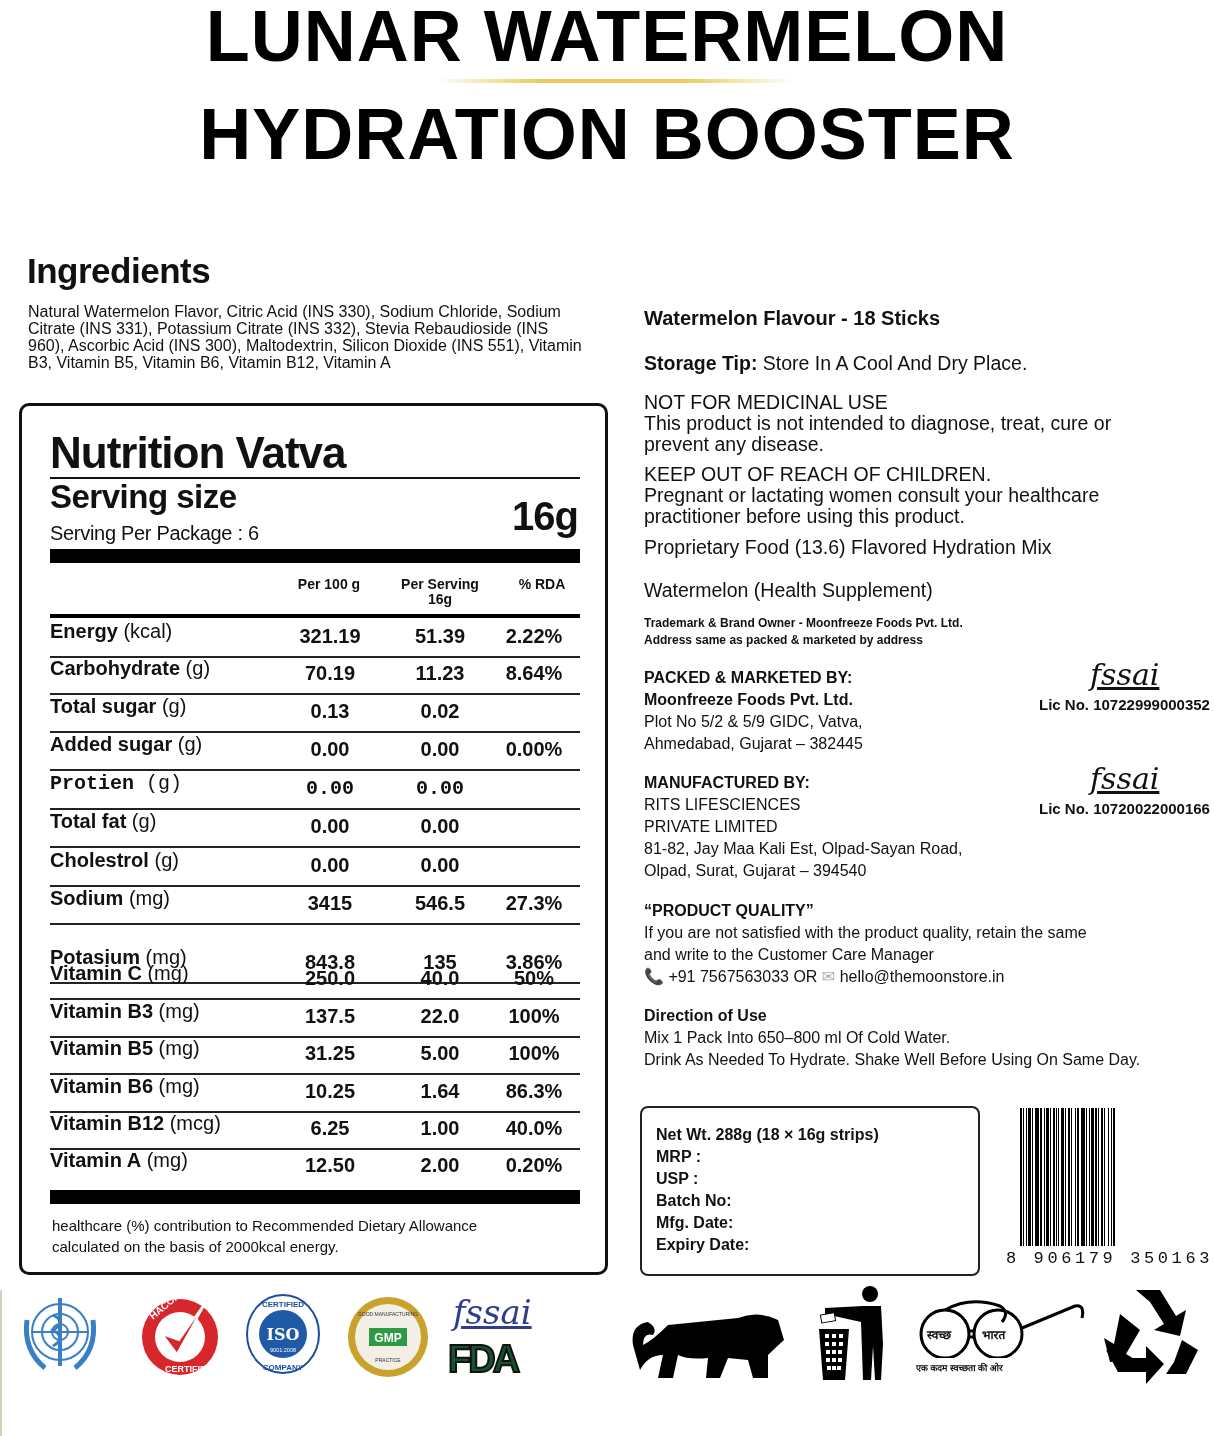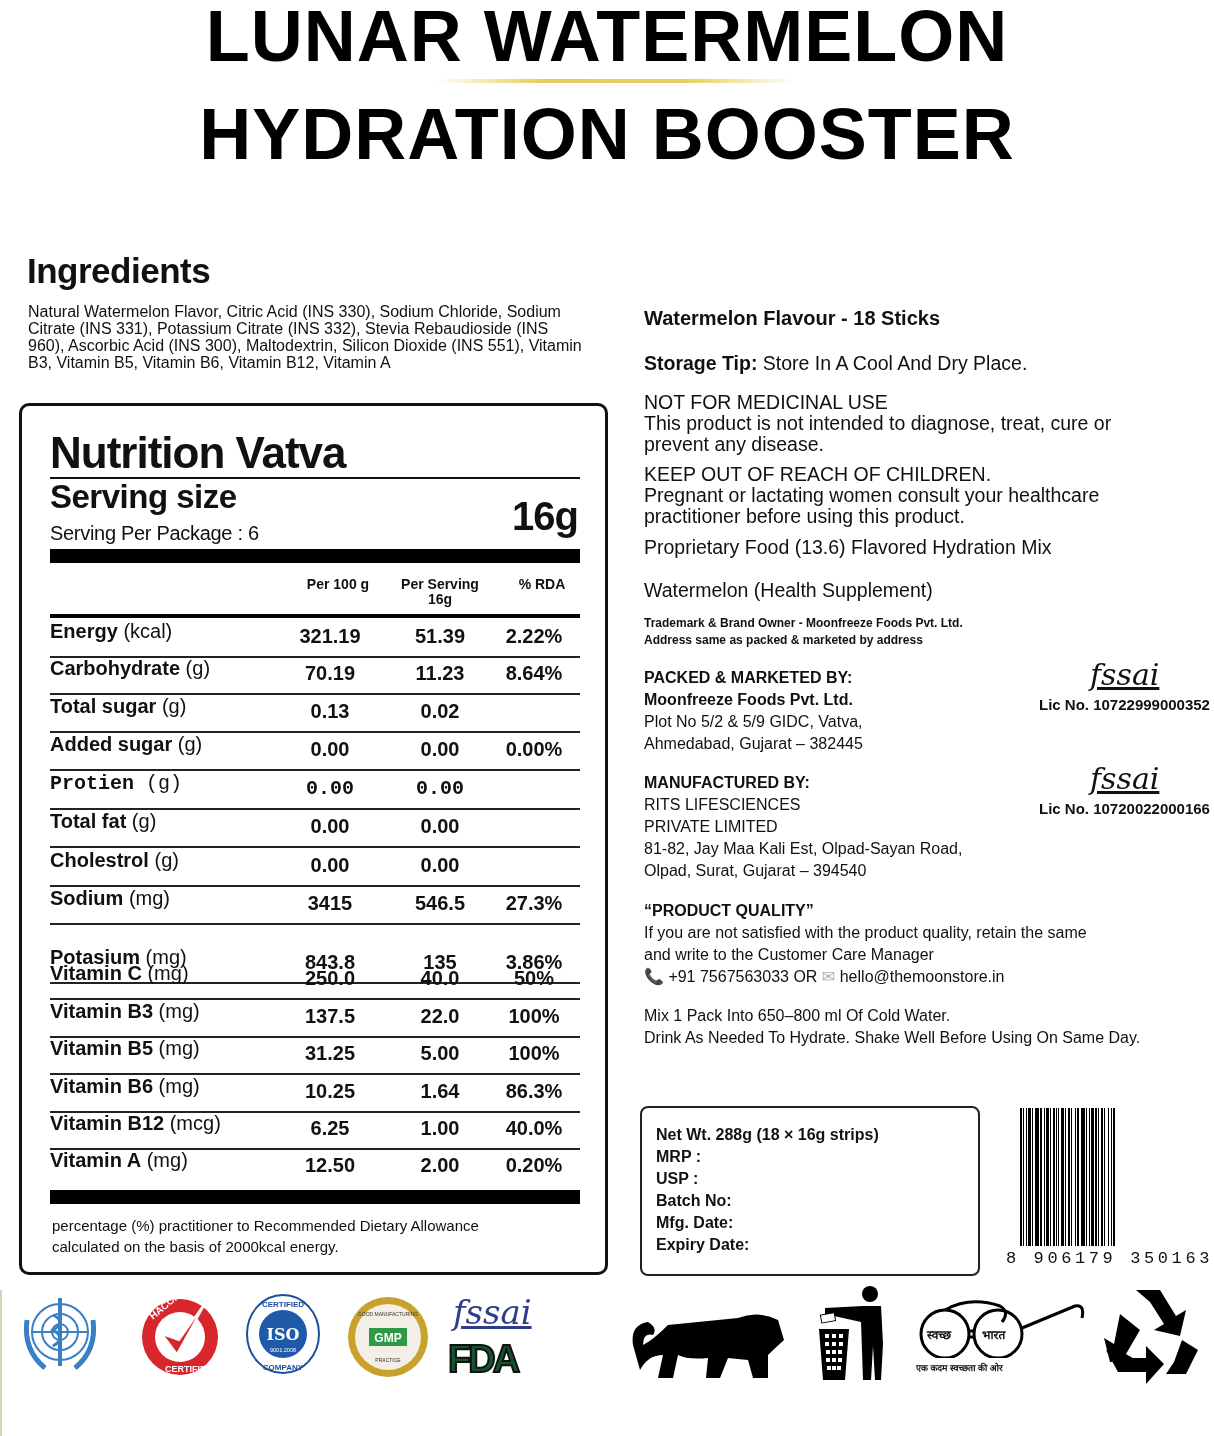--- a/index.html
+++ b/index.html
@@ -64,21 +64,21 @@
 <div class="ing-text">Natural Watermelon Flavor, Citric Acid (INS 330), Sodium Chloride, Sodium Citrate (INS 331), Potassium Citrate (INS 332), Stevia Rebaudioside (INS 960), Ascorbic Acid (INS 300), Maltodextrin, Silicon Dioxide (INS 551), Vitamin B3, Vitamin B5, Vitamin B6, Vitamin B12, Vitamin A</div>
 
 <div class="nf-box"></div>
 <div class="nf-title">Nutrition Vatva</div>
 <div class="nf-rule-thin" style="top:477px;"></div>
 <div class="serv-label">Serving size</div>
 <div class="serv-pkg">Serving Per Package : 6</div>
 <div class="serv-val" style="left:512px; right:auto;">16g</div>
 <div class="nf-rule-thick" style="top:549px; height:14px;"></div>
 
-<div class="col-head" style="left:288px; width:100px;">Per 100 g</div>
+<div class="col-head" style="left:279px; width:100px;">Per 100 g</div>
 <div class="col-head" style="left:390px; width:100px;">Per Serving<br>16g</div>
 <div class="col-head" style="left:492px; width:100px;">% RDA</div>
 <div class="nf-rule-thick" style="top:614px; height:4px;"></div>
 
 <div id="rows">
     <div class="row" style="top: 620px;">
       <div class="name"><b>Energy</b> <span>(kcal)</span></div>
       <div class="v v1">321.19</div>
       <div class="v v2">51.39</div>
       <div class="v v3">2.22%</div>
@@ -178,21 +178,21 @@
     <div class="row" style="top: 1149px;">
       <div class="name"><b>Vitamin A</b> <span>(mg)</span></div>
       <div class="v v1">12.50</div>
       <div class="v v2">2.00</div>
       <div class="v v3">0.20%</div>
     </div>
   </div>
 
 <div class="nf-rule-thick" style="top:1190px; height:14px;"></div>
 <div class="nf-foot">
-  <div>percentage (%) practitioner to Recommended Dietary Allowance</div>
+  <div>healthcare (%) contribution to Recommended Dietary Allowance</div>
   <div>calculated on the basis of 2000kcal energy.</div>
 </div>
 
 <div class="rtext bold" style="top:308px; font-size:20px;">Watermelon Flavour - 18 Sticks</div>
 <div class="rtext" style="top:353px;"><b>Storage Tip:</b> <span>Store In A Cool And Dry Place.</span></div>
 <div class="rtext" style="top:392px; width:520px;">
   <div>NOT FOR MEDICINAL USE</div>
   <div>This product is not intended to diagnose, treat, cure or prevent any disease.</div>
 </div>
 <div class="rtext" style="top:464px; width:520px;">
@@ -231,20 +231,21 @@
   <div>and write to the Customer Care Manager</div>
   <div>
     <span>📞</span>
     <span>+91 7567563033</span>
     <span>OR</span>
     <span style="color:#aaa;">✉</span>
     <span>hello@themoonstore.in</span>
   </div>
 </div>
 <div class="rsmall" style="top:1005px;">
+  <div class="bold">Direction of Use</div>
   <div>Mix 1 Pack Into 650–800 ml Of Cold Water.</div>
   <div>Drink As Needed To Hydrate. Shake Well Before Using On Same Day.</div>
 </div>
 
 <div class="net-box"></div>
 <div class="net-text">
   <div>Net Wt. 288g (18 × 16g strips)</div>
   <div>MRP :</div>
   <div>USP :</div>
   <div>Batch No:</div>

